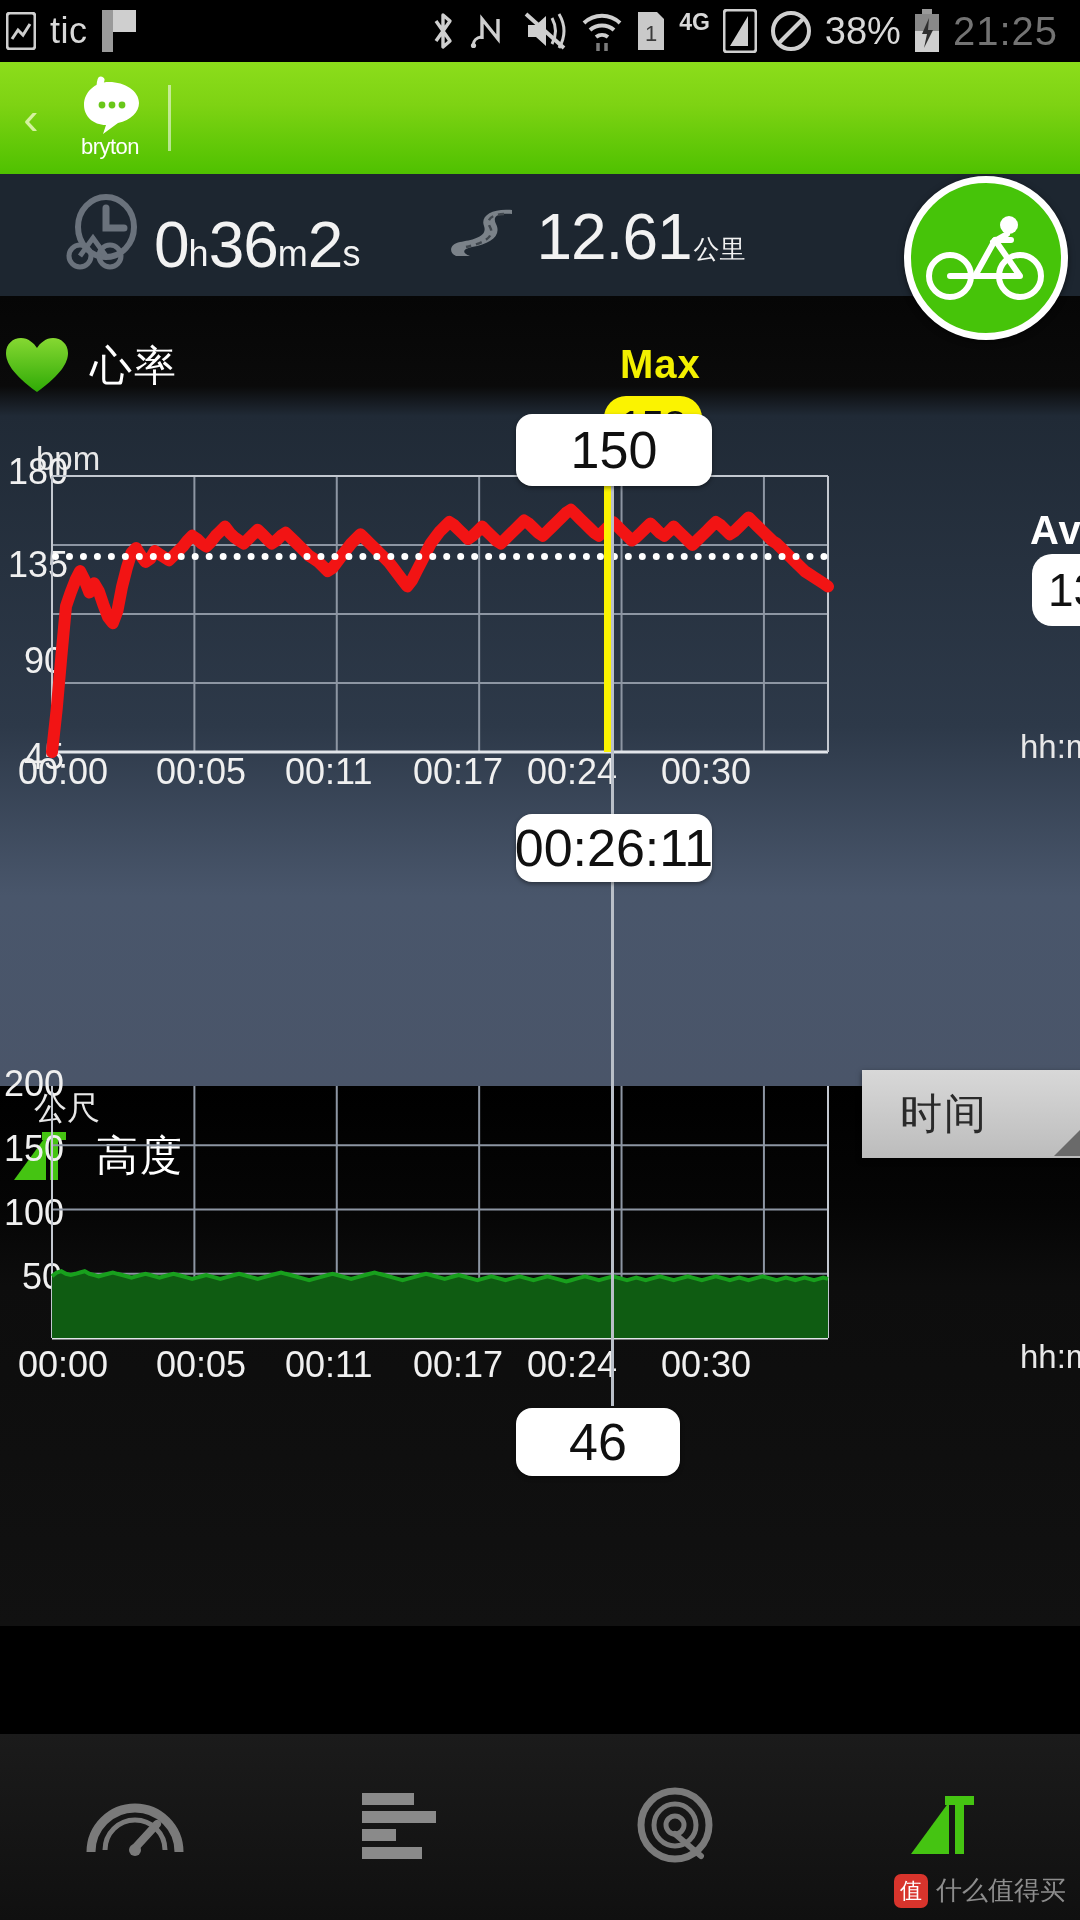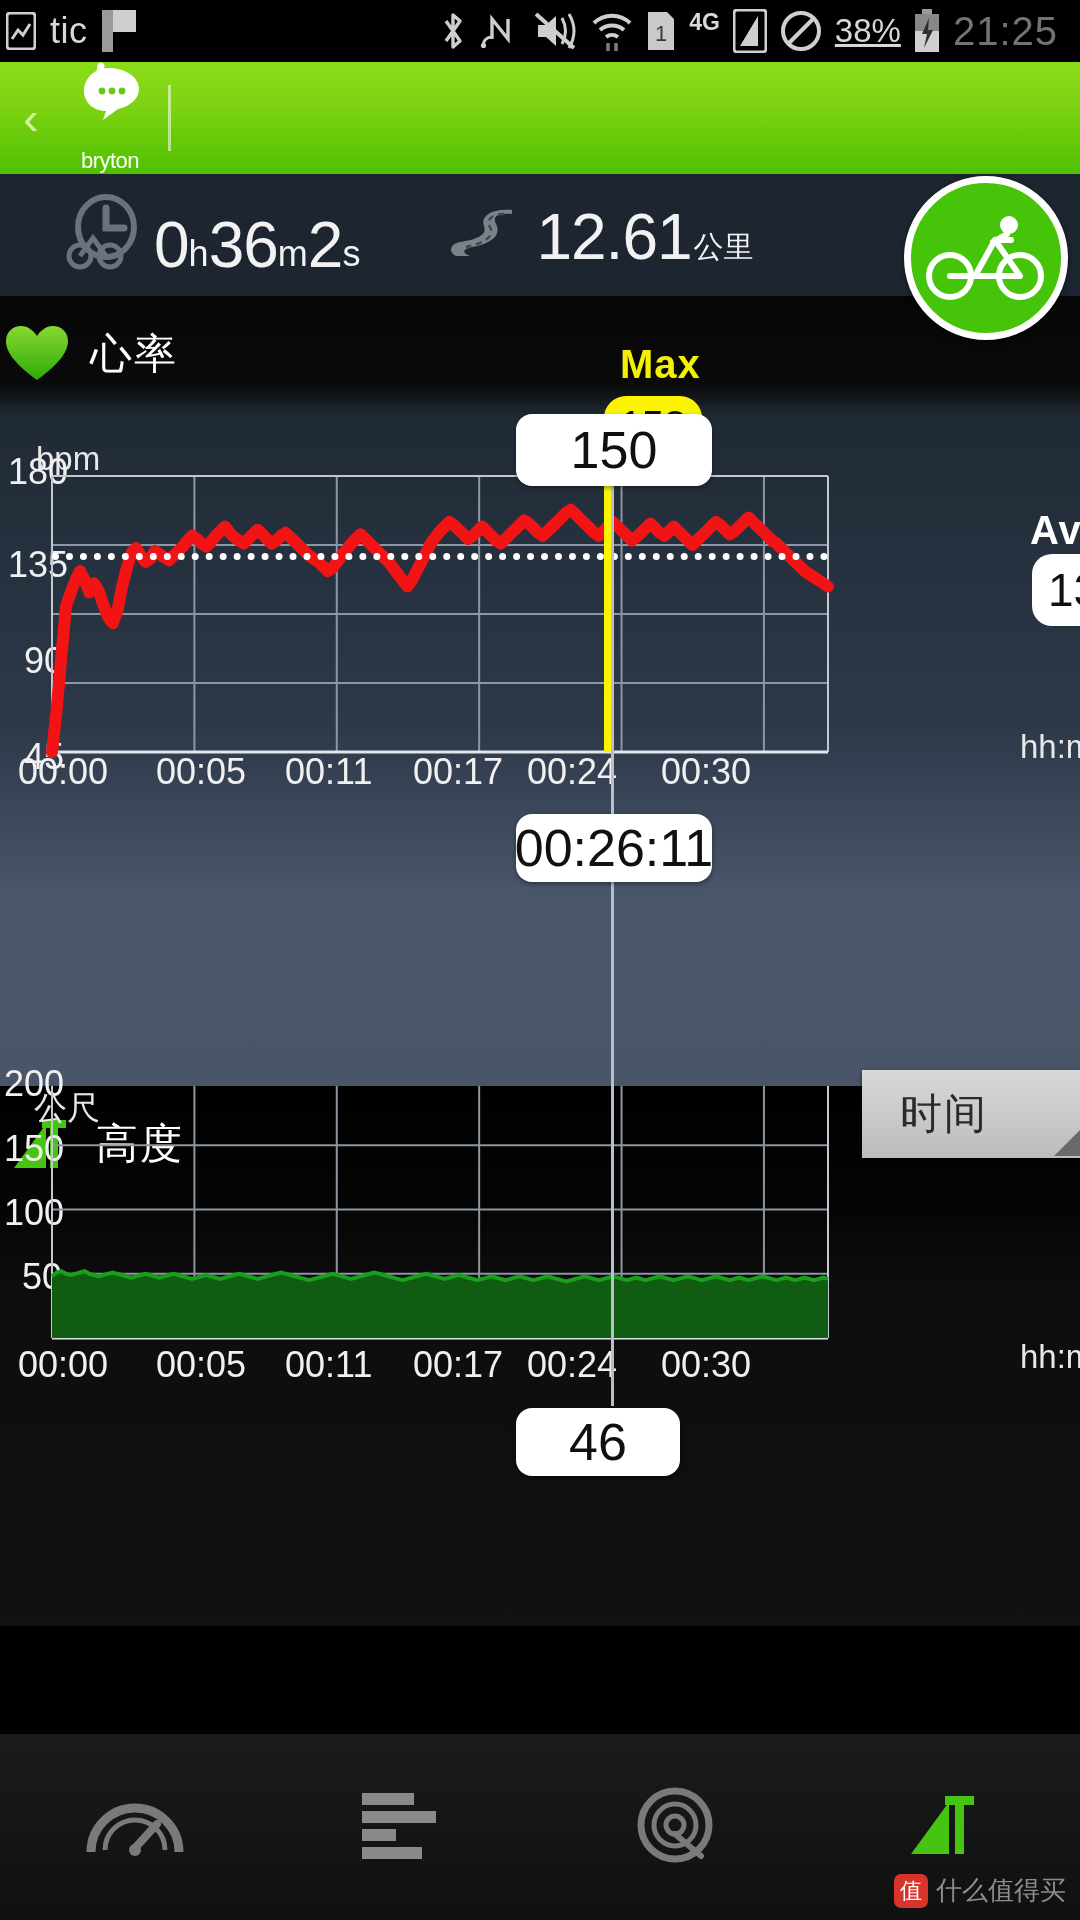--- a/index.html
+++ b/index.html
@@ -7,57 +7,57 @@
               font-family:"Liberation Sans", sans-serif; }
 
   
   .statusbar { position:absolute; left:0; top:0; width:1080px; height:62px;
                background:#000; display:flex; align-items:center; }
   .sb-left { display:flex; align-items:center; gap:14px; padding-left:6px; }
   .sb-right { display:flex; align-items:center; gap:13px; margin-left:auto; padding-right:22px; }
   .sb-ico { fill:#cfcfcf; display:block; }
   .sb-txt { color:#d8d8d8; font-size:36px; letter-spacing:0.5px; font-family:"Liberation Sans", sans-serif; }
   .sb-clock { color:#737373; font-size:40px; letter-spacing:1px; }
-  .sb-pct { color:#d8d8d8; font-size:33px;text-decoration:underline; }
+  .sb-pct { color:#d8d8d8; font-size:38px; }
   .sb-4g { color:#d8d8d8; font-size:23px; font-weight:bold; position:relative; top:-9px; }
 
   
   .header { position:absolute; left:0; top:62px; width:1080px; height:112px;
             background:linear-gradient(180deg,#8cdd1b 0%,#7ed313 38%,#4fc100 100%);
             display:flex; align-items:center; }
   .hd-back { width:46px; display:flex; align-items:center; justify-content:center;
              margin-left:8px; color:#d5f2a0; font-size:46px; line-height:1; }
   .hd-logo { width:112px; height:112px; position:relative; display:flex;
-             flex-direction:column; align-items:center; justify-content:space-between; }
+             flex-direction:column; align-items:center; justify-content:center; }
   .hd-logo svg { display:block; }
   .hd-logo-txt { color:#fff; font-size:22px; letter-spacing:-0.5px; margin-top:-4px; }
   .hd-sep { width:3px; height:66px; background:rgba(255,255,255,0.55); margin:0 16px 0 2px; }
   .hd-title { color:#fff; font-size:55px; letter-spacing:0.5px; white-space:nowrap; }
 
   
   .statsbar { position:absolute; left:0; top:174px; width:1080px; height:122px;
               background:#1d2630; display:flex; align-items:center; }
   .stat { display:flex; align-items:flex-end; }
   .stat-icon { margin-right:14px; }
   .stat-val { color:#f2f2f2; font-size:64px; line-height:0.95; letter-spacing:-1px; }
   .stat-unit { color:#f2f2f2; font-size:36px; line-height:1; padding-bottom:4px; }
-  .stat-unit-cjk { color:#f2f2f2; font-size:30px; line-height:1; padding-bottom:6px; margin-left:2px; }
+  .stat-unit-cjk { color:#f2f2f2; font-size:26px; line-height:1; padding-bottom:6px; margin-left:2px; }
   #stat-time { margin-left:66px; }
   #stat-dist { margin-left:86px; }
 
   
   .bike-badge { position:absolute; right:12px; top:176px; width:164px; height:164px;
                 border-radius:50%; background:#46c409; border:7px solid #fff;
                 display:flex; align-items:center; justify-content:center; z-index:40;
                 box-shadow:0 2px 6px rgba(0,0,0,0.5); }
 
   
   .hr-section { position:absolute; left:0; top:296px; width:1080px; height:790px;
                 background:linear-gradient(180deg,#060606 0%,#0a0a0a 90px,#202a36 120px,#2d3949 430px,#49566b 600px,#4a5569 790px); }
-  .sec-head { position:absolute; left:0; top:22px; width:100%; height:72px;
+  .sec-head { position:absolute; left:0; top:34px; width:100%; height:72px;
               display:flex; align-items:center; padding-left:6px; }
   .heart { width:62px; height:56px; position:relative; flex:0 0 auto; }
   .sec-title { color:#fff; font-size:42px; margin-left:22px; letter-spacing:2px; }
 
   .plot { position:absolute; }
   .axis-lbl { position:absolute; color:#f0f0f0; font-size:36px; white-space:nowrap; }
   .axis-unit { position:absolute; color:#e8e8e8; font-size:33px; white-space:nowrap; }
 
   
   .max-label { position:absolute; color:#f3f000; font-size:40px; font-weight:bold; letter-spacing:1px; }

